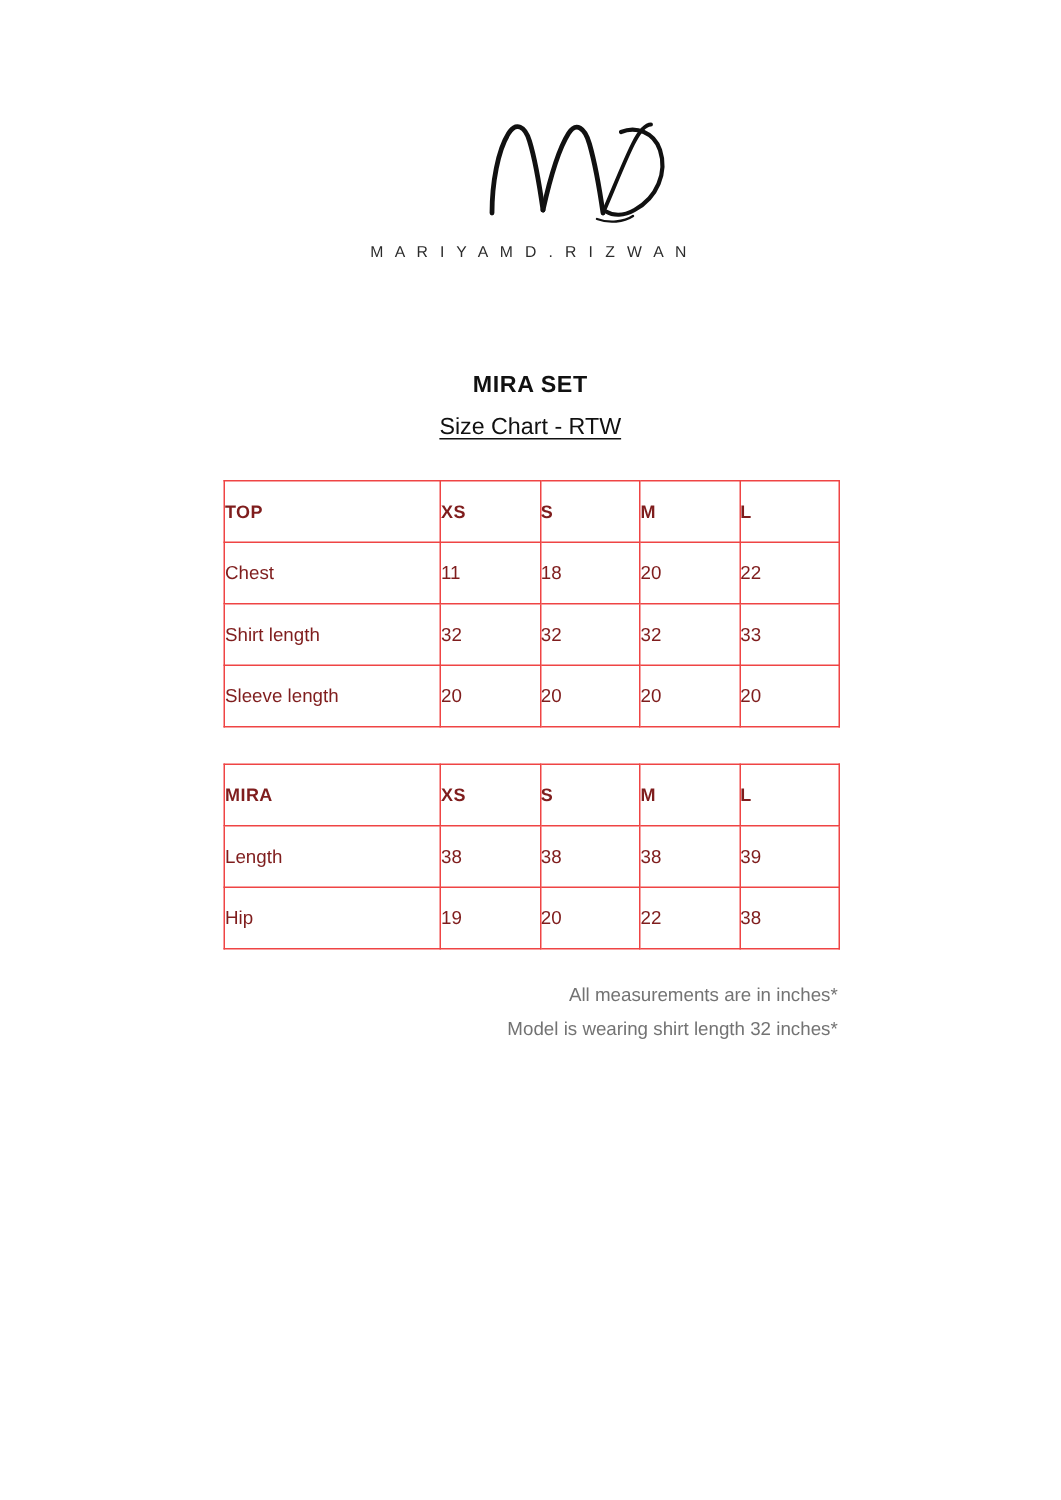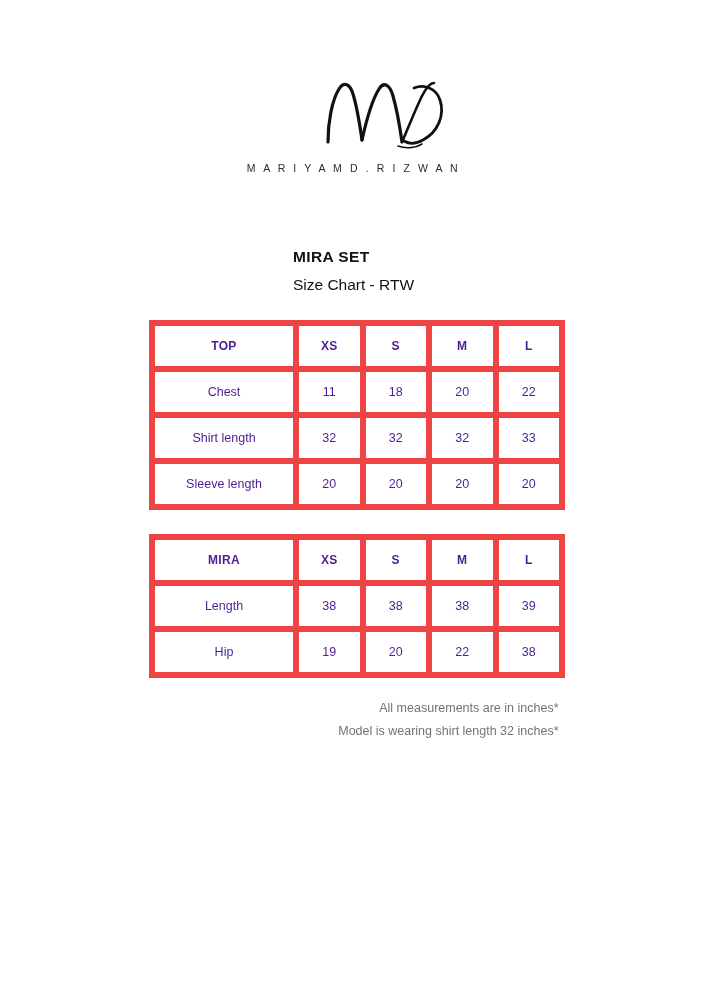--- a/index.html
+++ b/index.html
@@ -43,55 +43,57 @@
     font-size: 10.5px;
     letter-spacing: 2.6px;
     color: #2b2b2b;
     text-align: center;
     white-space: nowrap;
   }
 
   
   .title-block {
     margin-top: 74px;
+    text-align: center;
   }
   .doc-title {
     font-size: 15.5px;
     font-weight: bold;
     letter-spacing: 0.4px;
     color: #111;
     margin: 0;
   }
   .doc-subtitle {
     margin-top: 10px;
     font-size: 15.5px;
     font-weight: normal;
     color: #111;
+    text-decoration: underline;
     text-underline-offset: 3px;
   }
 
   
   .table-wrap {
     width: 410px;
     margin-left: 1px;
   }
   table.size-table {
     border-collapse: collapse;
     width: 410px;
     table-layout: fixed;
   }
   table.size-table td,
   table.size-table th {
-    border: 6px solid #ef4444;
+    border: 1px solid #ef4444;
     height: 40px;
-    text-align: center;
+    text-align: left;
     vertical-align: middle;
     font-size: 12.5px;
     font-weight: normal;
-    color: #4c1d95;
+    color: #7f1d1d;
     padding: 0;
   }
   table.size-table th.head-label,
   table.size-table th.head-size {
     font-weight: bold;
     font-size: 12px;
     letter-spacing: 0.3px;
   }
   table.size-table col.c-label { width: 144px; }
   table.size-table col.c-size  { width: 66.5px; }

